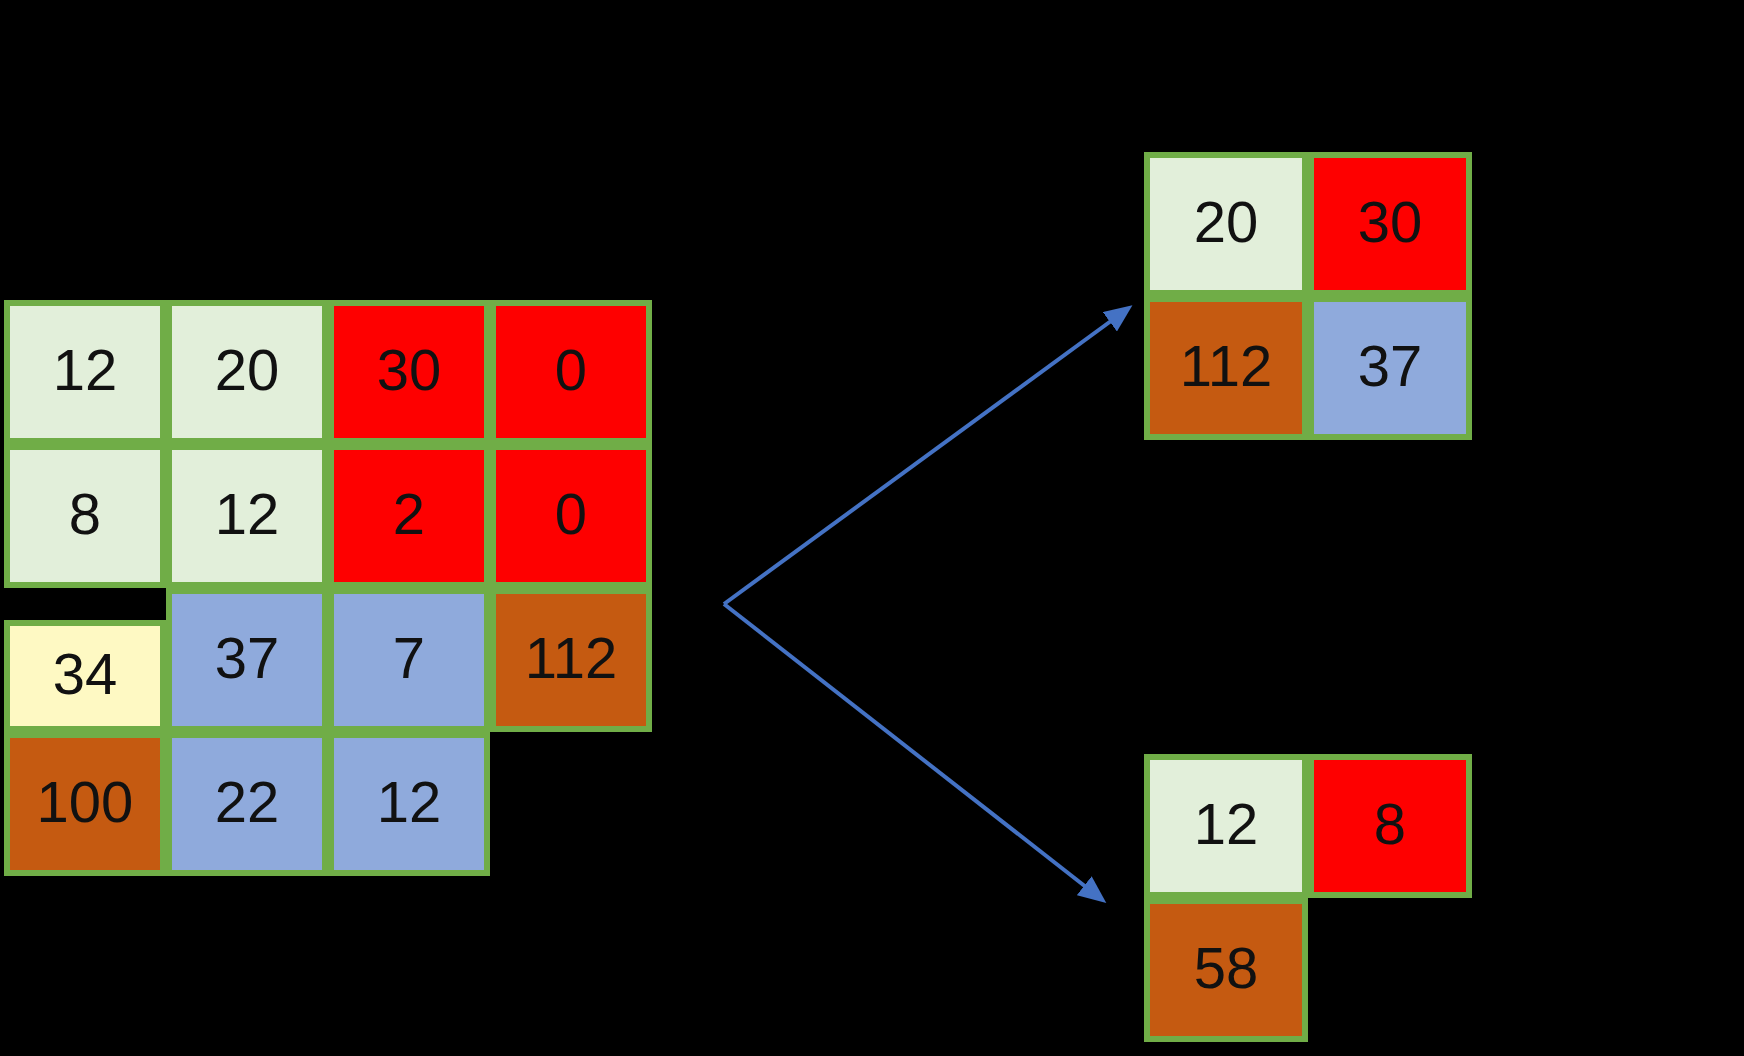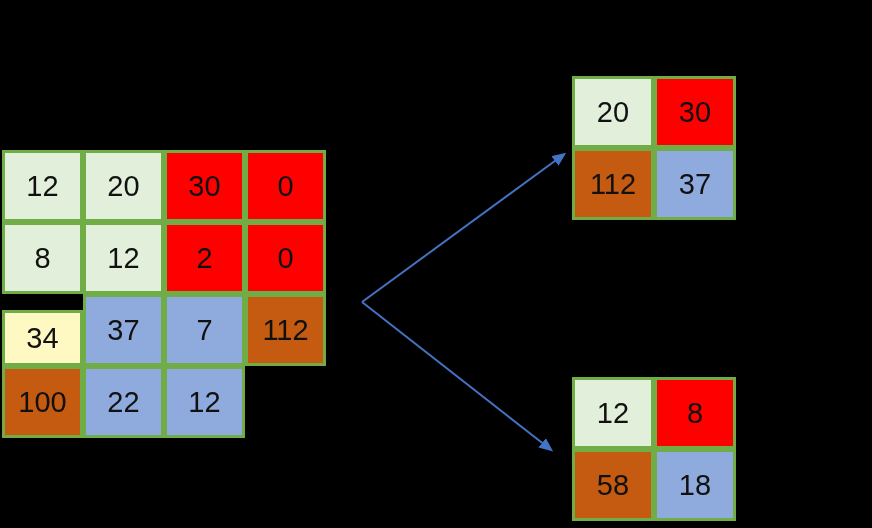--- a/index.html
+++ b/index.html
@@ -89,21 +89,20 @@
     <div class="cell" style="background-color: rgb(226, 239, 218);">20</div>
     <div class="cell" style="background-color: rgb(254, 0, 0);">30</div>
     <div class="cell" style="background-color: rgb(197, 90, 17);">112</div>
     <div class="cell" style="background-color: rgb(143, 170, 220);">37</div>
   </div>
 
   <div class="matrix pooled-bottom">
     <div class="cell" style="background-color: rgb(226, 239, 218);">12</div>
     <div class="cell" style="background-color: rgb(254, 0, 0);">8</div>
     <div class="cell" style="background-color: rgb(197, 90, 17);">58</div>
-    <div class="cell" style="background-color: rgb(143, 170, 220);">18</div>
   </div>
 
   <svg class="arrows" width="872" height="528" viewBox="0 0 872 528" xmlns="http://www.w3.org/2000/svg">
     <defs>
       <marker id="ah" markerUnits="userSpaceOnUse" markerWidth="14" markerHeight="12" refX="10" refY="6" orient="auto">
         <path class="arrowhead" d="M0,0 L14,6 L0,12 Z"></path>
       </marker>
     </defs>
     <line x1="362" y1="302" x2="563" y2="155" marker-end="url(#ah)"></line>
     <line x1="362" y1="302" x2="550" y2="449" marker-end="url(#ah)"></line>

